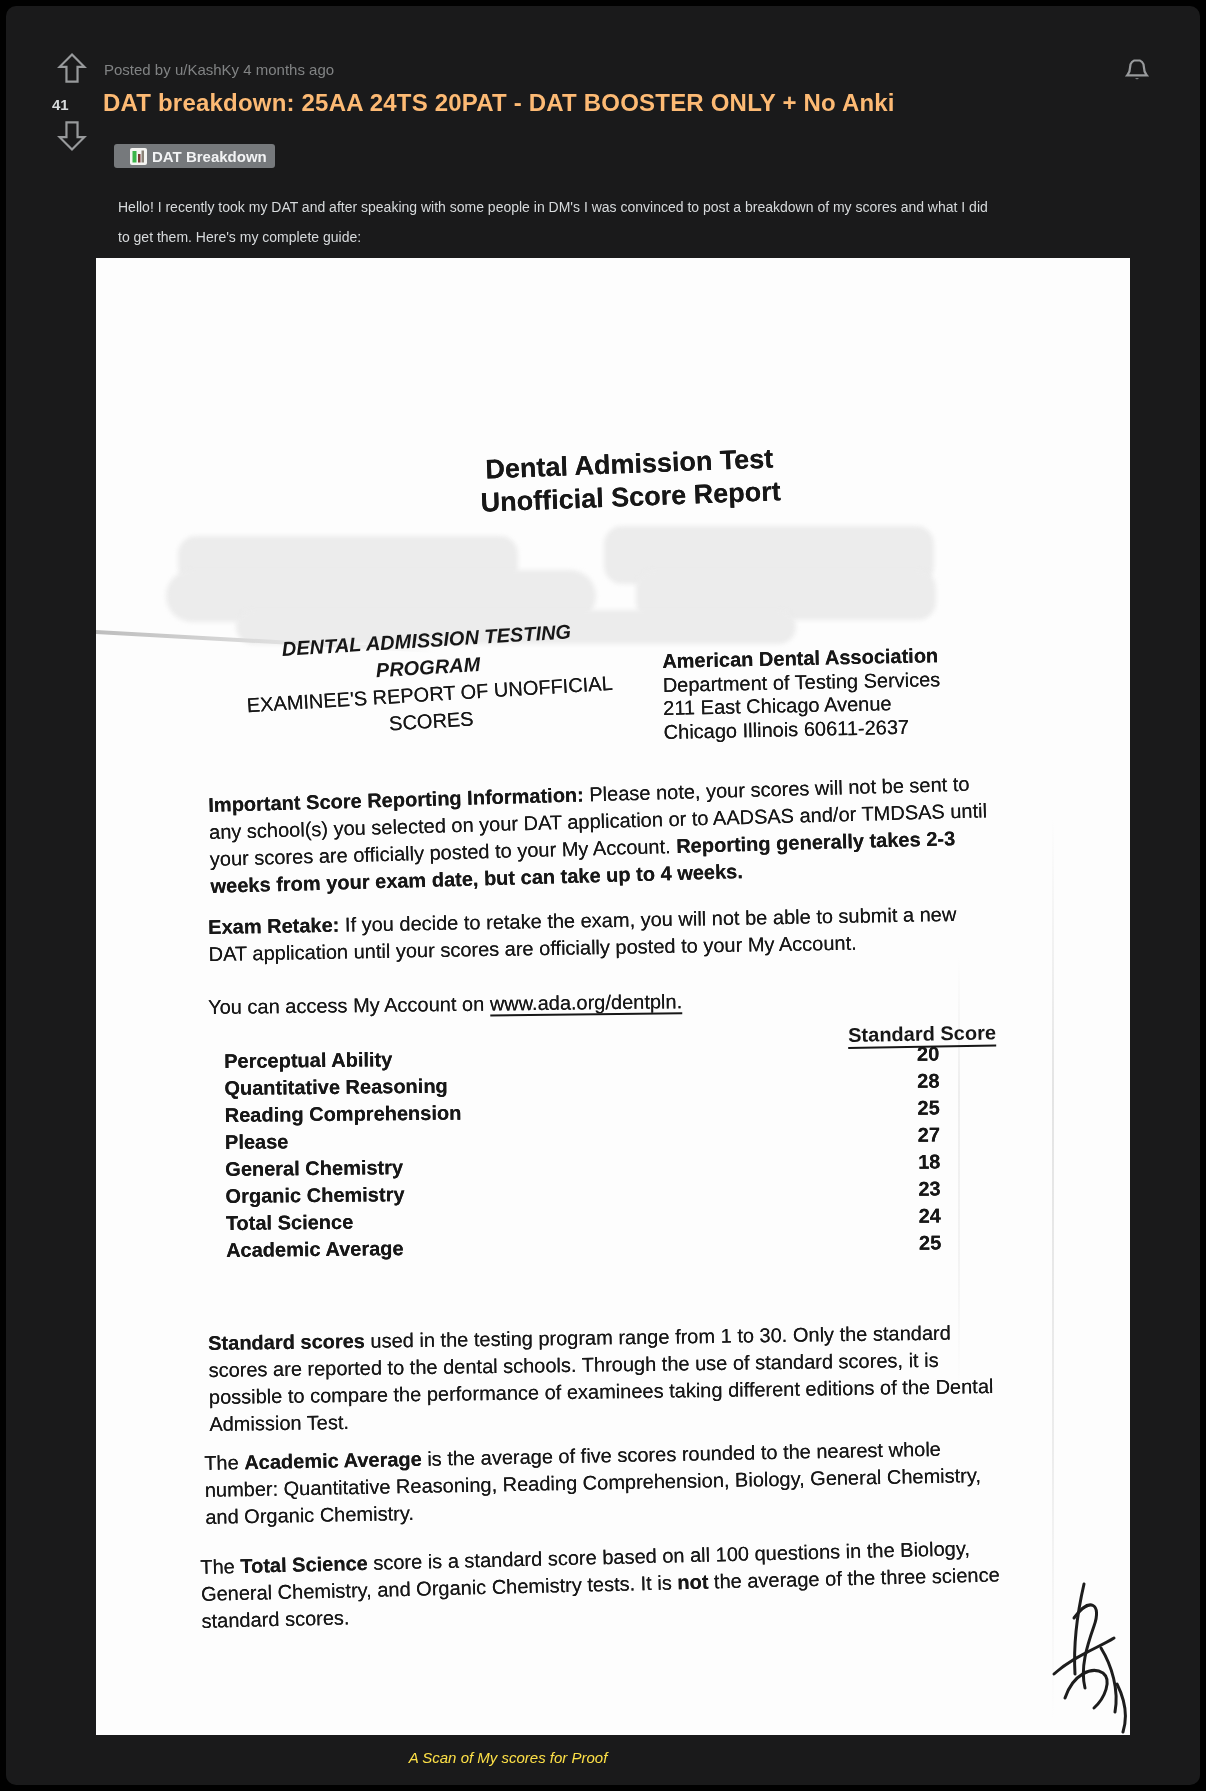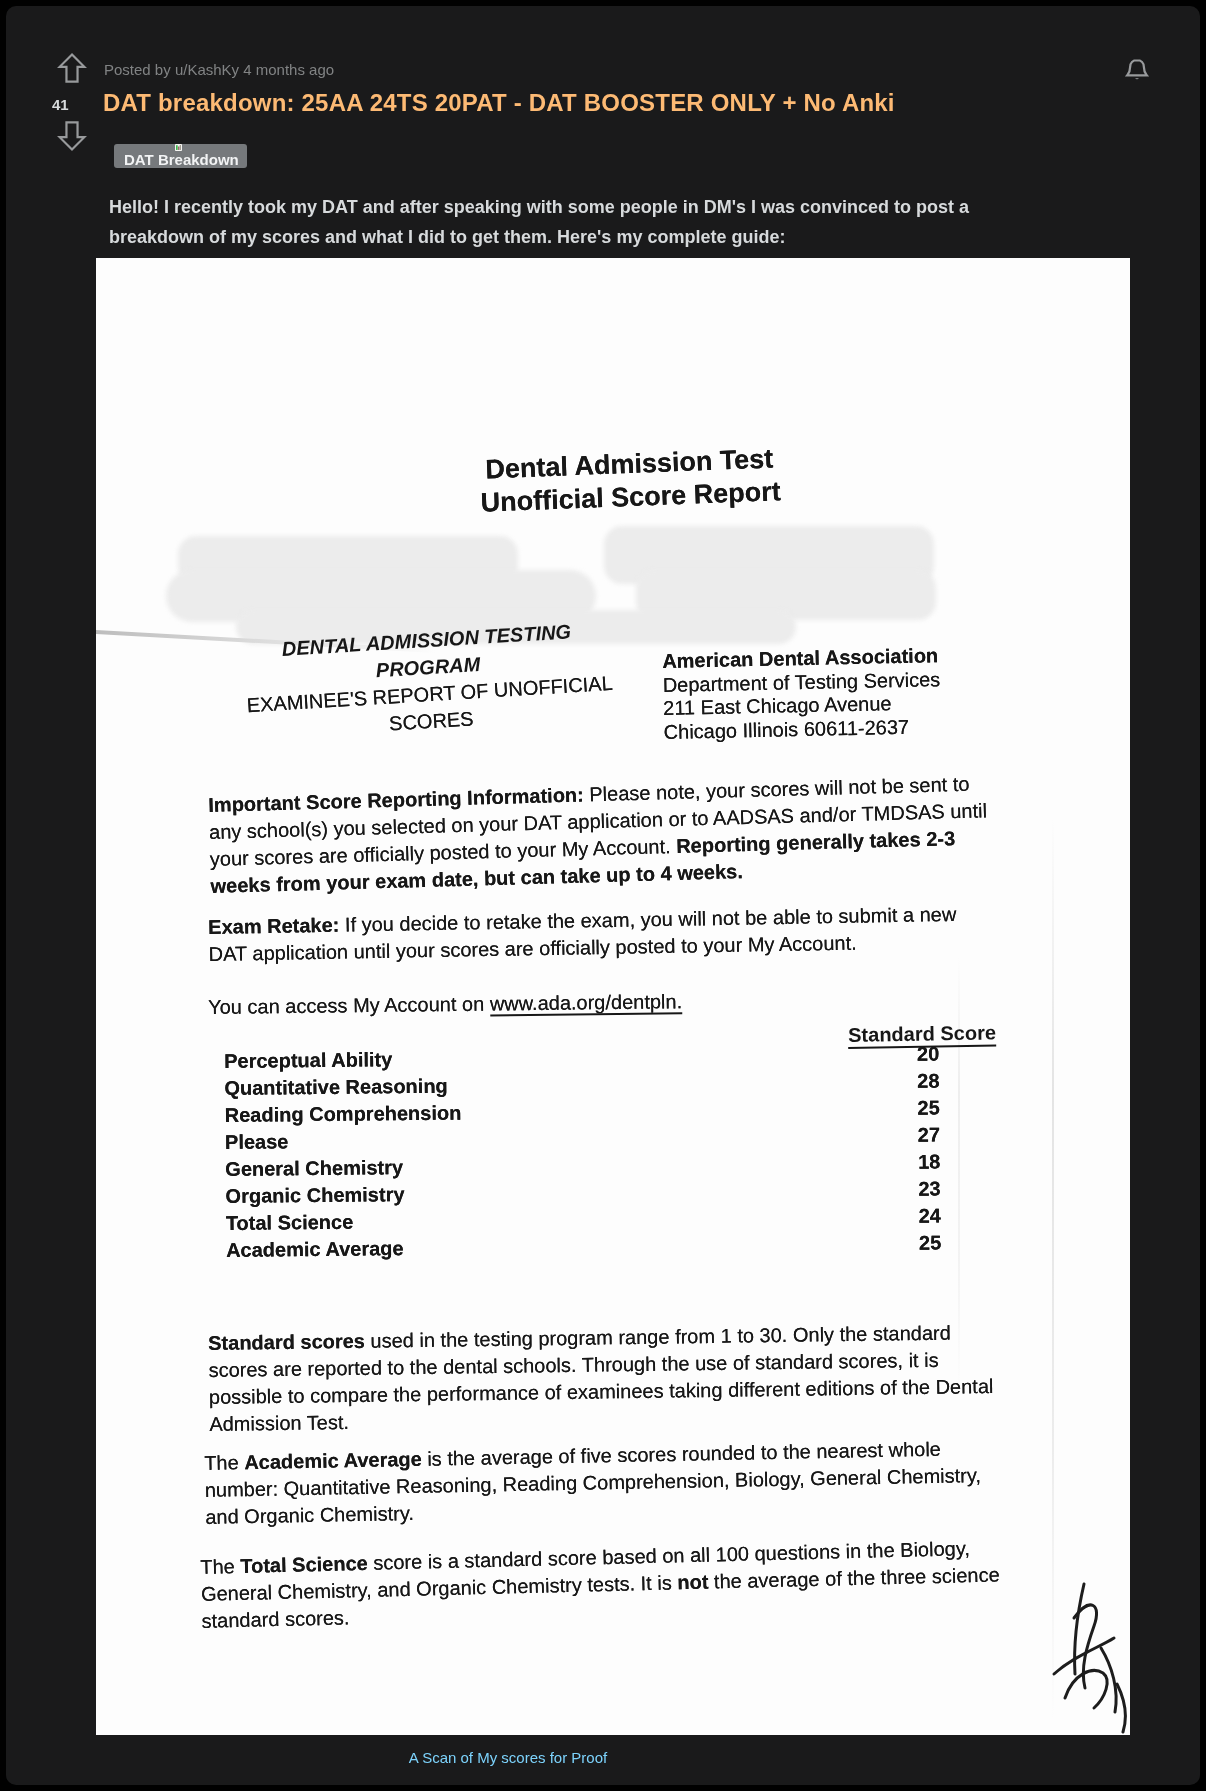--- a/index.html
+++ b/index.html
@@ -17,25 +17,25 @@
   .vote-col{position:absolute;left:46px;top:46px;width:40px;}
   .vote-btn{background:none;border:none;padding:0;margin:0;cursor:pointer;display:block;width:40px;}
   .vote-count{color:#d7dadc;font-size:15px;font-weight:700;margin:9px 0 7px 0;}
   
   .byline{position:absolute;left:98px;top:55px;font-size:15px;color:#818384;}
   .bell{position:absolute;left:1114px;top:48px;width:34px;height:34px;background:none;border:none;padding:0;cursor:pointer;}
   .post-title{position:absolute;left:97px;top:82px;width:960px;font-size:24px;line-height:30px;font-weight:700;color:#fdba74;letter-spacing:.2px;}
   .flair{
     position:absolute;left:108px;top:138px;height:24px;
     background:#76797c;border-radius:3px;display:flex;align-items:center;
-    padding:0 8px 0 5px;border:none;cursor:pointer;flex-direction:column;
+    padding:0 8px 0 16px;border:none;cursor:pointer;
   }
   .flair-label{color:#f2f3f4;font-size:15px;font-weight:700;margin-left:5px;}
-  .body-text{position:absolute;left:103px;top:186px;width:884px;font-size:18px;line-height:30px;color:#d7dadc;font-weight:bold;}
-  .caption{position:absolute;left:0;top:1743px;width:1004px;text-align:center;font-size:15px;color:#7dd3fc;}
+  .body-text{position:absolute;left:112px;top:186px;width:884px;font-size:14px;line-height:30px;color:#d7dadc;}
+  .caption{position:absolute;left:0;top:1743px;width:1004px;text-align:center;font-size:15px;color:#fde047;font-style:italic;}
   
   .scan{
     position:absolute;left:90px;top:252px;width:1034px;height:1477px;
     background:#fdfdfd;overflow:hidden;cursor:pointer;
   }
   .scan *{pointer-events:none;}
   .doc{color:#171717;}
   .blob{position:absolute;background:#ececec;border-radius:18px;filter:blur(2px);}
   .crease{position:absolute;background:linear-gradient(90deg,#bdbdbd,#e3e3e3 60%,rgba(240,240,240,0));height:4px;}
   .vcrease{position:absolute;width:2px;background:linear-gradient(180deg,rgba(230,230,230,0),#e4e4e4 30%,#ececec 70%,rgba(235,235,235,0));}

